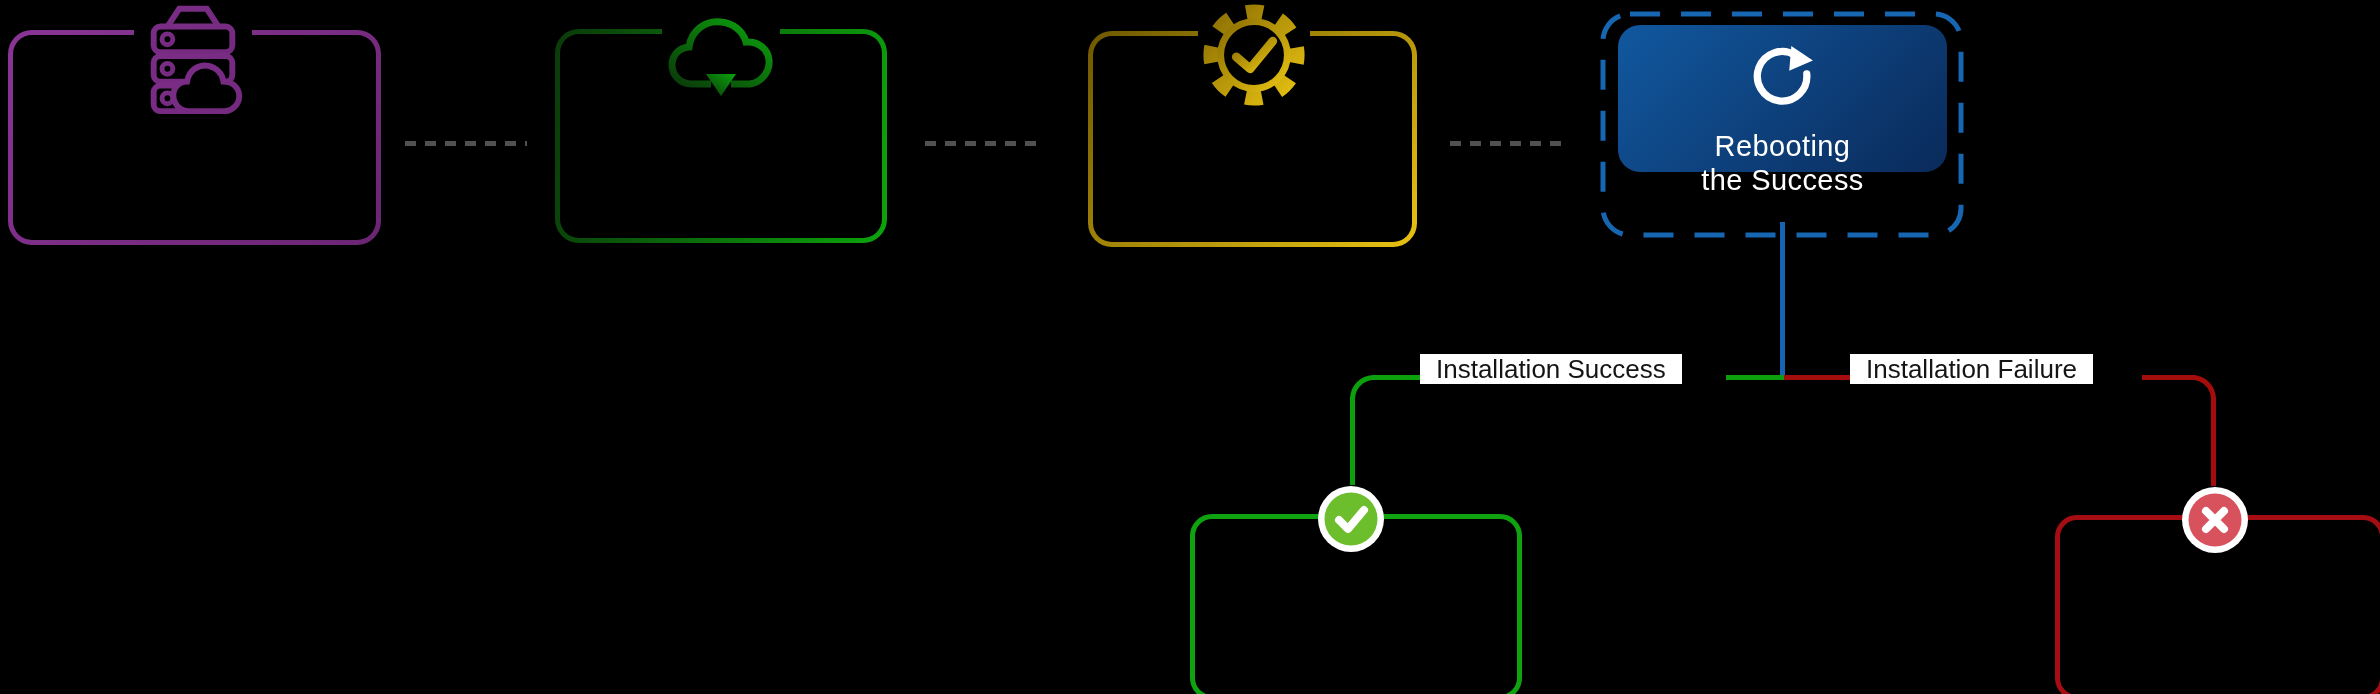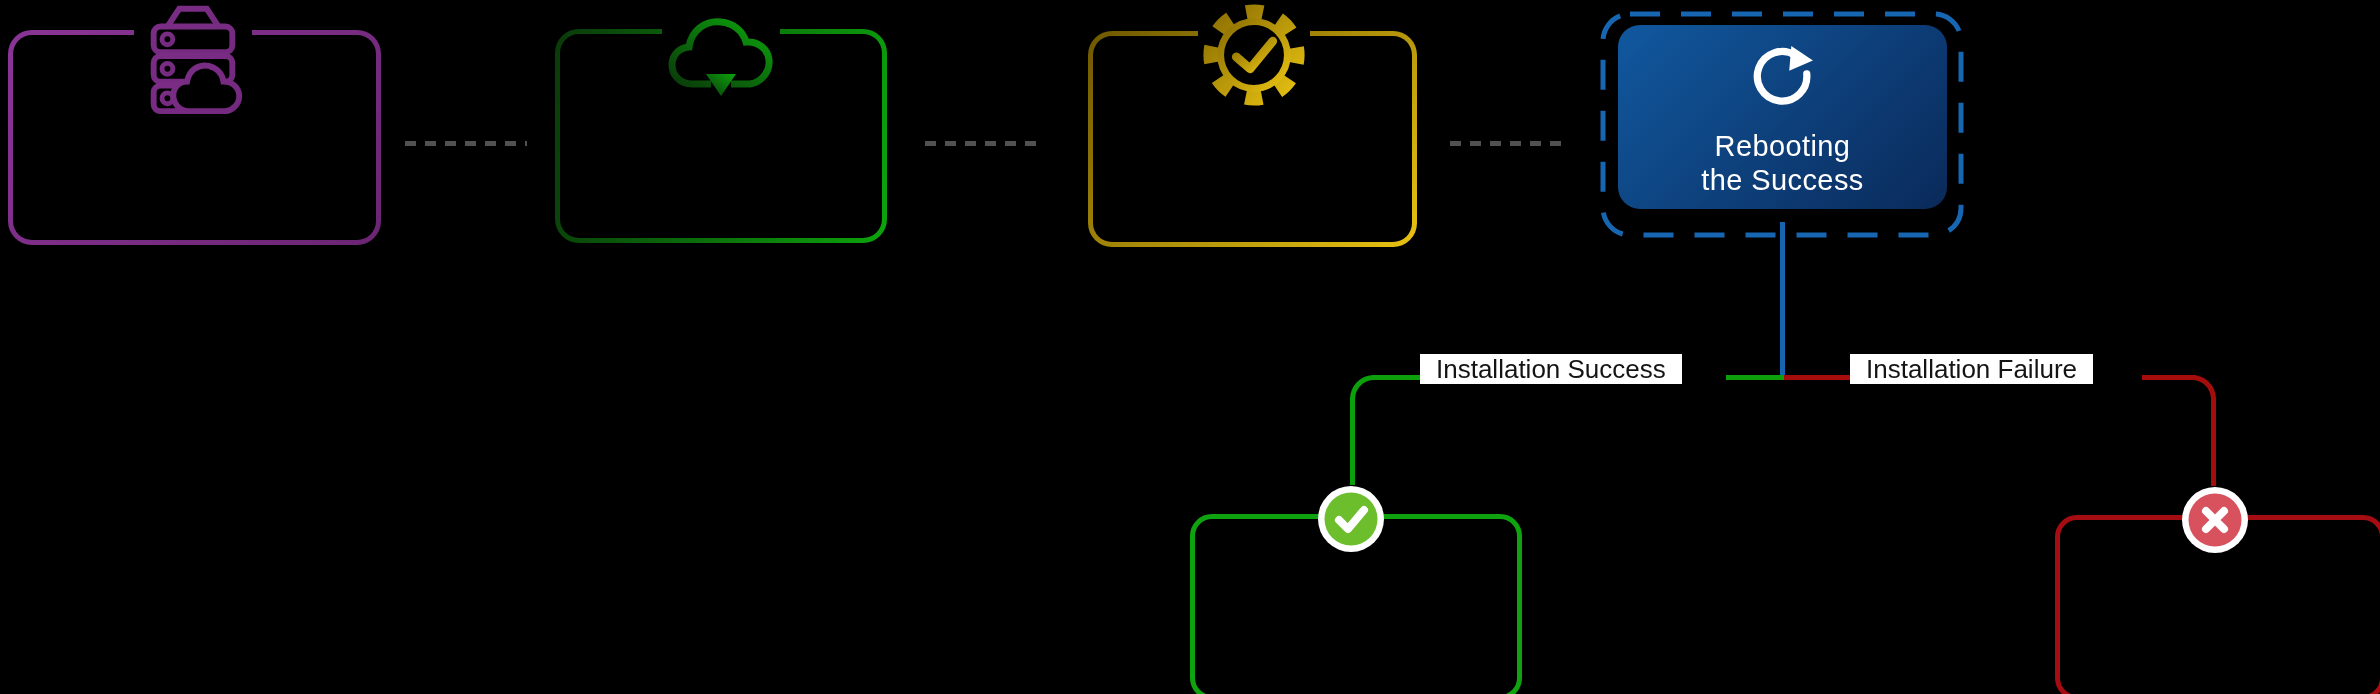--- a/index.html
+++ b/index.html
@@ -99,21 +99,21 @@
         </defs>
       <circle cx="56" cy="56" r="44" fill="none" stroke="url(#gy)" stroke-width="15" stroke-dasharray="17 17.6" stroke-dashoffset="8.5"></circle>
       <circle cx="56" cy="56" r="34" fill="#000" stroke="url(#gy)" stroke-width="7"></circle>
       <path d="M38 58 L52 70 L75 42" fill="none" stroke="url(#gy)" stroke-width="9" stroke-linecap="round" stroke-linejoin="round"></path>
     </svg>
   </div>
 
   <svg class="dashed-frame" style="left:1600px;top:11px;" width="364" height="227" viewBox="0 0 364 227">
     <rect x="3" y="3" width="358" height="221" rx="27" fill="none" stroke="#1766b2" stroke-width="5" stroke-dasharray="30 21"></rect>
   </svg>
-  <div class="reboot-node" style="left:1618px;top:25px;width:329px;height:184px;background:linear-gradient(135deg,#11589f,#0a2a5a);">
+  <div class="reboot-node" style="left:1618px;top:25px;width:329px;height:147px;background:linear-gradient(135deg,#11589f,#0a2a5a);">
     <span class="icon-wrap" style="left:131px;top:18px;width:66px;height:66px;background:transparent;">
       <svg width="66" height="66" viewBox="0 0 64 64">
         <path d="M45 12 A24 24 0 1 0 56 30" fill="none" stroke="#fff" stroke-width="7" stroke-linecap="round"></path>
         <polygon points="41,3 62,17 39,27" fill="#fff"></polygon>
       </svg>
     </span>
     <div class="reboot-text">
       <div>Rebooting</div>
       <div>the Success</div>
     </div>

